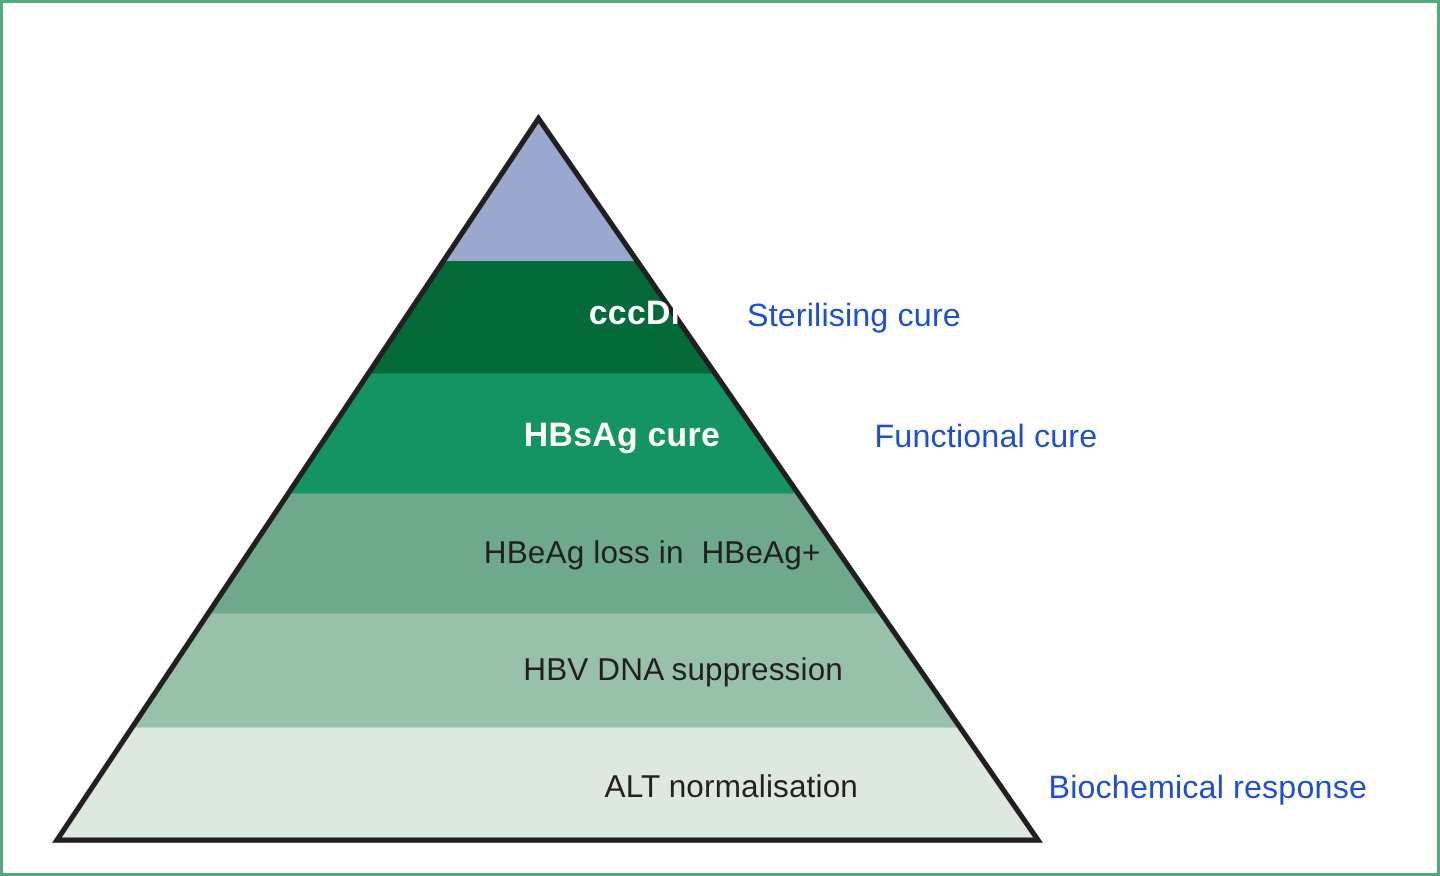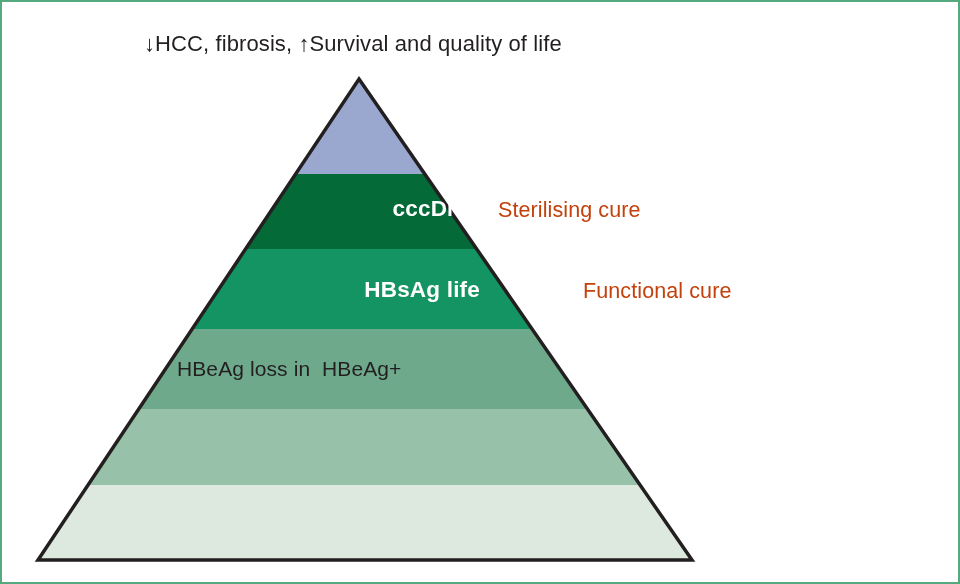--- a/index.html
+++ b/index.html
@@ -40,29 +40,29 @@
     letter-spacing: 0.1px;
   }
   .tier-label-inside {
     text-align: right;
     color: #ffffff;
     font-weight: bold;
     font-size: 22.5px;
     letter-spacing: 0.2px;
   }
   .tier-label-inside-dark {
-    text-align: left;
+    text-align: right;
     color: #231f20;
     font-weight: normal;
     font-size: 21px;
     letter-spacing: 0.1px;
   }
   .side-label {
     font-size: 21.5px;
-    color: #c2410c;
+    color: #1d4ed8;
     letter-spacing: 0.1px;
   }
   .lbl-cccdna   { left: 238px; top: 195px;  width: 240px; }
   .lbl-hbsag    { left: 238px; top: 276px;  width: 240px; }
   .lbl-hbeag    { left: 175px; top: 355px;  width: 370px; }
   .lbl-hbvdna   { left: 160px; top: 433px;  width: 400px; }
   .lbl-alt      { left: 150px; top: 511px;  width: 420px; }
 
   .side-ster    { left: 496px; top: 197px; }
   .side-func    { left: 553px; top: 278px; margin-left: 28px; }
@@ -86,29 +86,31 @@
       <rect x="0" y="172" width="960" height="76" fill="#046a38"></rect>
       <rect x="0" y="247" width="960" height="81" fill="#149463"></rect>
       <rect x="0" y="327" width="960" height="81" fill="#6ea98c"></rect>
       <rect x="0" y="407" width="960" height="77" fill="#97c1a9"></rect>
       <rect x="0" y="483" width="960" height="76" fill="#dde8de"></rect>
     </g>
 
     <polygon points="357,77 690,558 36,558" fill="none" stroke="#231f20" stroke-width="3.5" stroke-linejoin="miter"></polygon>
   </svg>
 
-  <div class="overlay-text top-caption">↓HCC, fibrosis, ↑Survival and quality of life</div>
 
   <div class="overlay-text tier-label-inside lbl-cccdna">cccDNA</div>
 
-  <div class="overlay-text tier-label-inside lbl-hbsag">HBsAg life</div>
+  <div class="overlay-text tier-label-inside lbl-hbsag">HBsAg cure</div>
 
   <div class="overlay-text tier-label-inside-dark lbl-hbeag">HBeAg loss in  HBeAg+</div>
 
+  <div class="overlay-text tier-label-inside-dark lbl-hbvdna">HBV DNA suppression</div>
 
+  <div class="overlay-text tier-label-inside-dark lbl-alt">ALT normalisation</div>
 
   <div class="overlay-text side-label side-ster">Sterilising cure</div>
 
   <div class="overlay-text side-label side-func">Functional cure</div>
 
 
+  <div class="overlay-text side-label side-biochem">Biochemical response</div>
 
 </div>
 
 </body></html>

